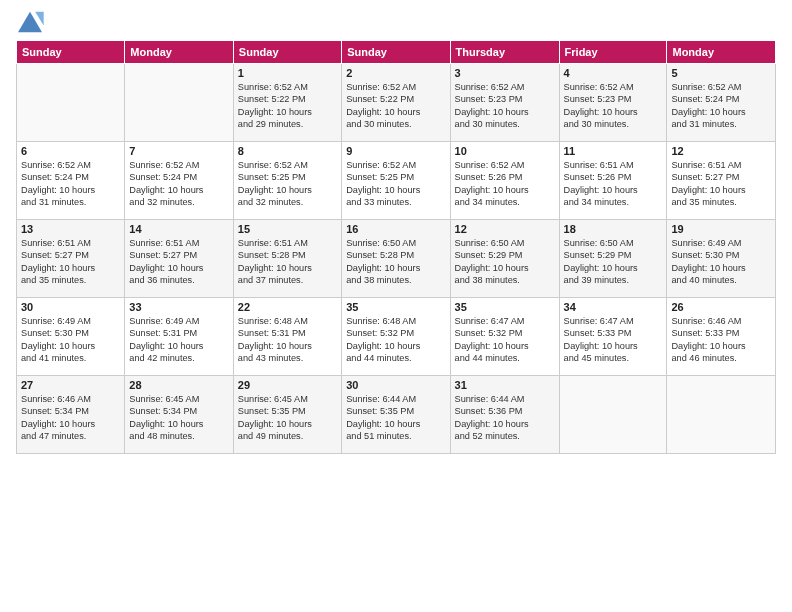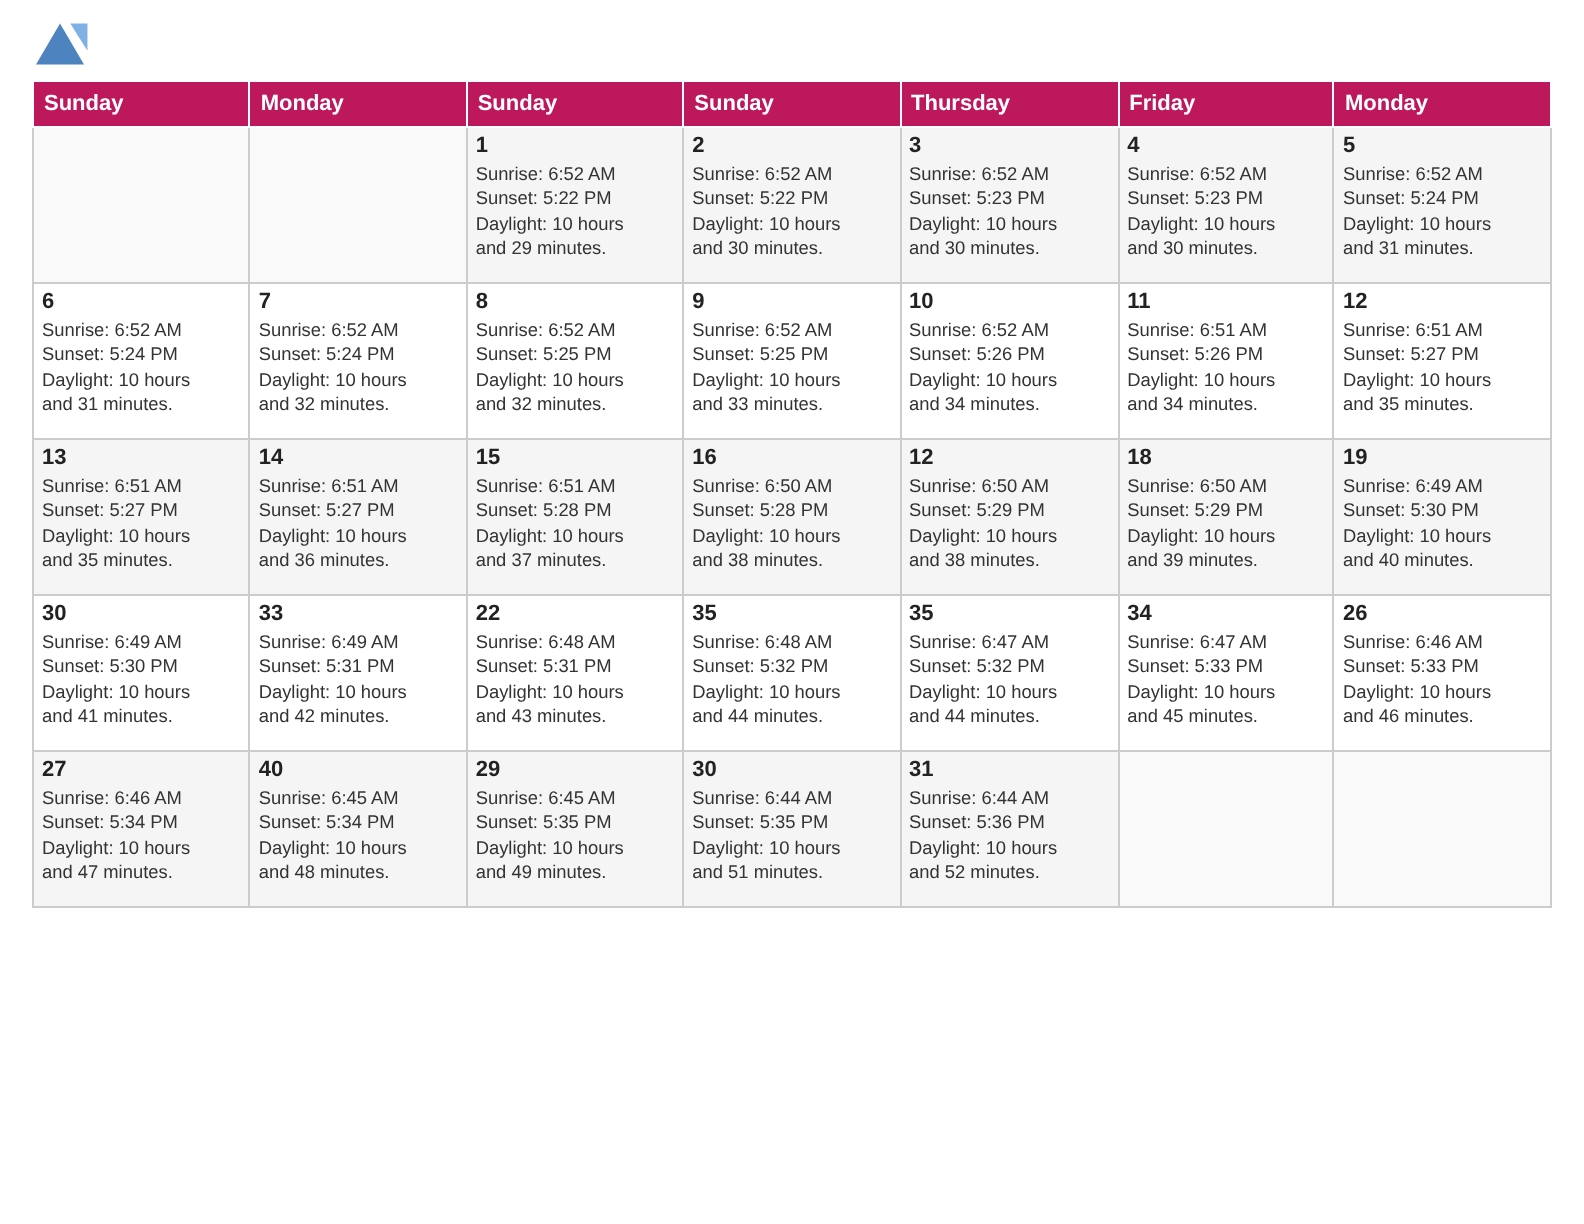--- a/index.html
+++ b/index.html
@@ -324,21 +324,21 @@
         </tr>
         <tr>
           <td>
             <div class="day-num">27</div>
             <div class="day-detail" style="white-space: pre-line;">Sunrise: 6:46 AM
 Sunset: 5:34 PM
 Daylight: 10 hours
 and 47 minutes.</div>
           </td>
           <td>
-            <div class="day-num">40</div>
+            <div class="day-num">28</div>
             <div class="day-detail" style="white-space: pre-line;">Sunrise: 6:45 AM
 Sunset: 5:34 PM
 Daylight: 10 hours
 and 48 minutes.</div>
           </td>
           <td>
             <div class="day-num">29</div>
             <div class="day-detail" style="white-space: pre-line;">Sunrise: 6:45 AM
 Sunset: 5:35 PM
 Daylight: 10 hours

